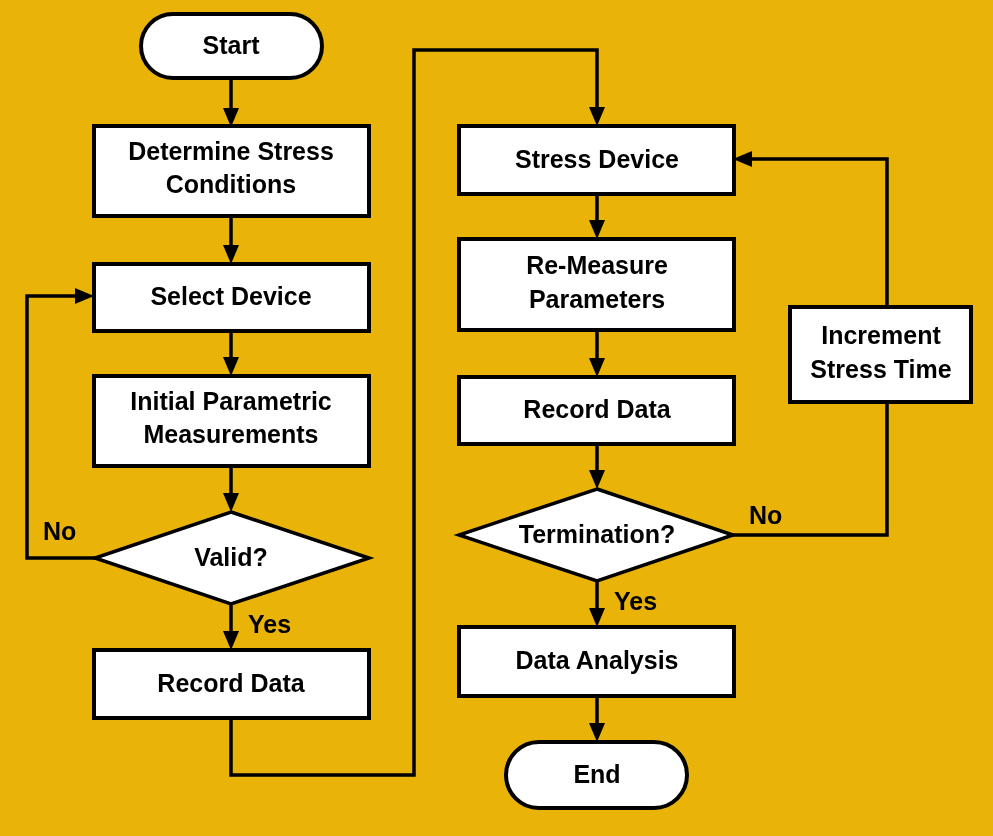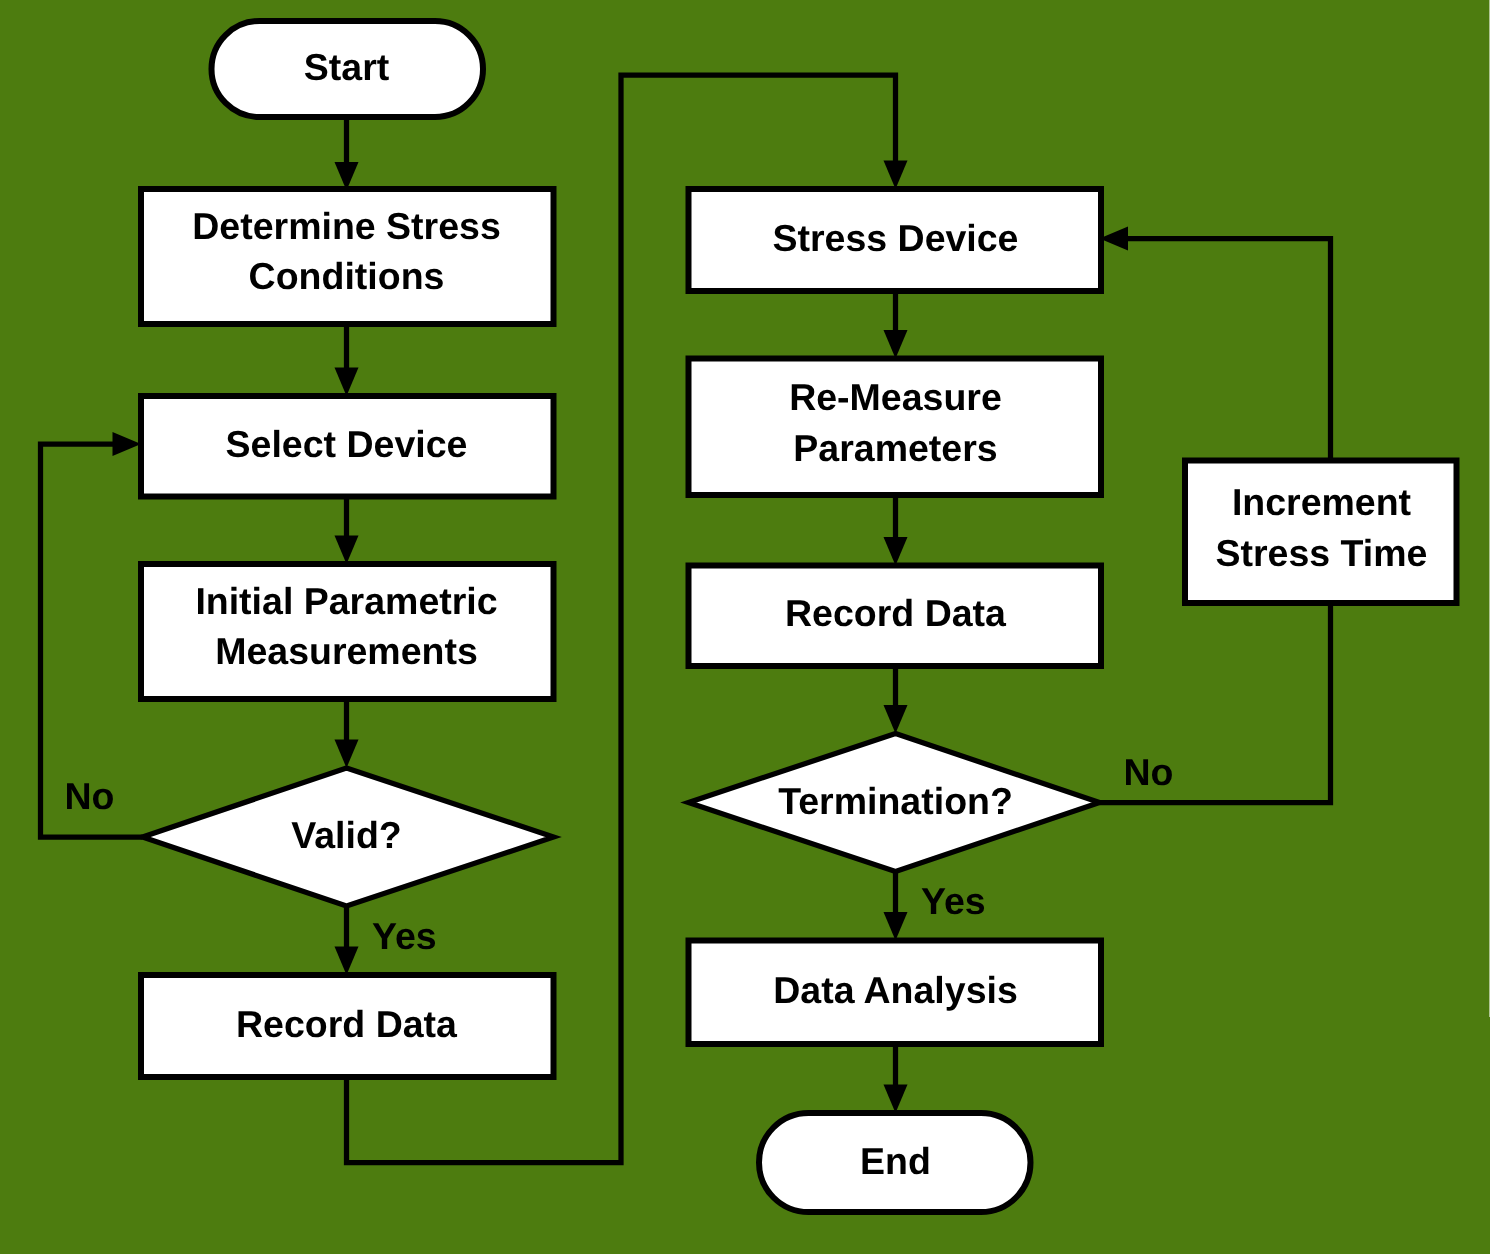--- a/index.html
+++ b/index.html
@@ -4,21 +4,21 @@
 <style>
   html, body {
     margin: 0;
     padding: 0;
     background: #ffffff;
   }
   #flowchart-root {
     position: relative;
     width: 993px;
     height: 836px;
-    background: #4d7c0f;
+    background: #eab308;
     font-family: "Liberation Sans", sans-serif;
   }
   svg.fc {
     display: block;
     width: 993px;
     height: 836px;
   }
   .node-shape {
     fill: #ffffff;
     stroke: #000000;

